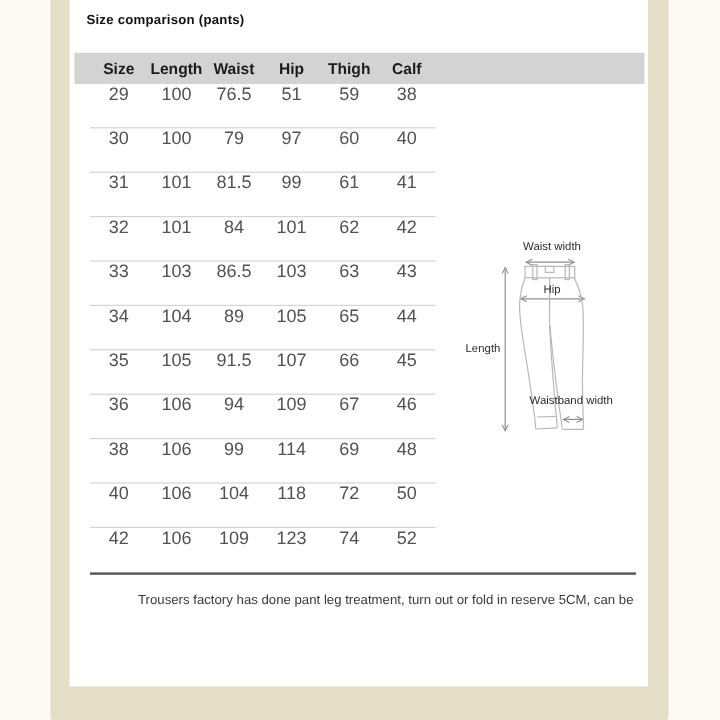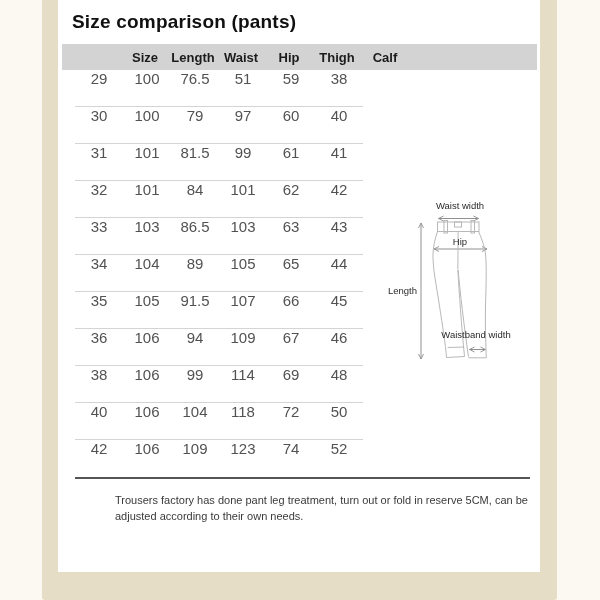--- a/index.html
+++ b/index.html
@@ -12,27 +12,27 @@
   .panel {
     position:absolute; left:42px; top:0; width:515px; height:600px;
     background:#e6ddc7; border-radius:0 0 3px 3px;
   }
   .card {
     position:absolute; left:58px; top:0; width:482px; height:572px;
     background:#ffffff;
   }
   .title {
     position:absolute; left:14px; top:11px;
-    font-size:19px; font-weight:bold; color:#111111; letter-spacing:.2px;
+    font-size:11px; font-weight:bold; color:#111111; letter-spacing:.2px;
   }
   .hrow {
     position:absolute; left:4px; top:44px; width:475px; height:26px;
     background:#d3d3d3; display:flex; align-items:center;
   }
-  .hcells { display:flex; padding-left:27px;margin-left:32px; }
+  .hcells { display:flex; padding-left:13px; }
   .hcell {
     width:48px; text-align:center;
     font-size:13px; font-weight:bold; color:#1c1c1c;
   }
   .hschem {
     flex:1; text-align:center;
     font-size:13px; font-weight:bold; color:#1c1c1c;
   }
   .tbody { position:absolute; left:17px; top:70px; width:288px; }
   .trow {
@@ -209,17 +209,16 @@
       </svg>
 
       <span class="slabel waist">Waist width</span>
       <span class="slabel hip">Hip</span>
       <span class="slabel length">Length</span>
       <span class="slabel wband">Waistband width</span>
     </div>
 
     <div class="footer">
       <span>Trousers factory has done pant leg treatment, turn out or fold in reserve 5CM, can be</span>
-      <span>adjusted according to their own needs.</span>
     </div>
 
   </div>
 </div>
 
 </body></html>

